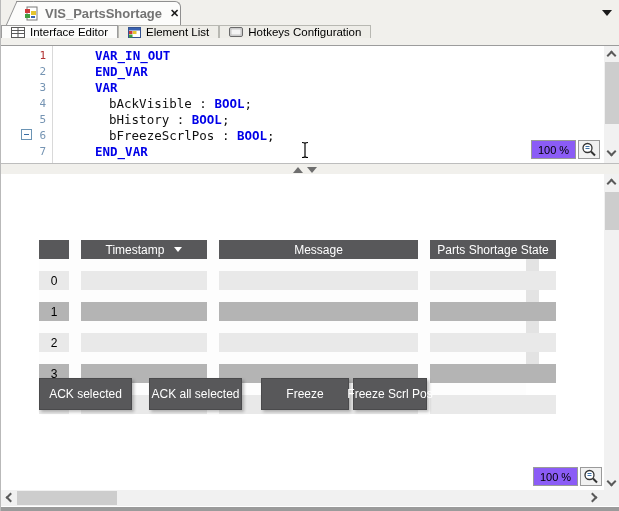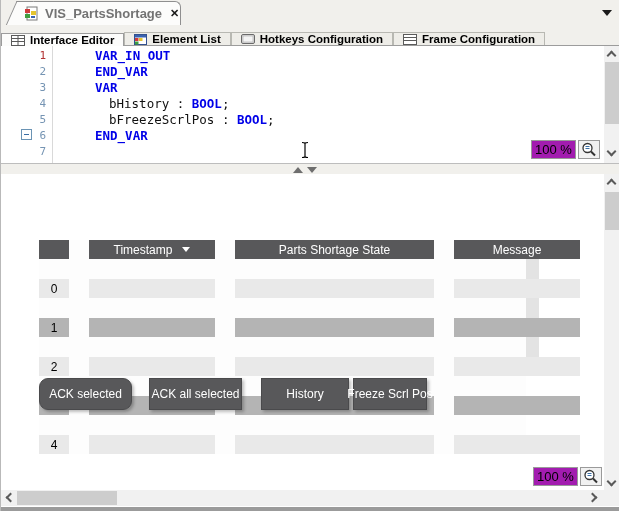--- a/index.html
+++ b/index.html
@@ -26,21 +26,21 @@
   .doc-close { font-size:11px; font-weight:bold; color:#1a1a1a; cursor:pointer; position:relative; padding:0 2px; }
   .viz-doc-icon { position:relative; width:15px; height:15px; }
   .tabbar-dropdown {
     position:absolute; right:8px; top:10px; width:0; height:0;
     border-left:5px solid transparent; border-right:5px solid transparent; border-top:6px solid #1a1a1a;
   }
 
   
   .subtab-bar {
     position:absolute; left:0; top:25px; width:619px; height:21px;
-    background:#f1f0ec; border-bottom:1px solid #9c9c9c; display:flex; align-items:flex-end;font-weight:bold;
+    background:#f1f0ec; border-bottom:1px solid #9c9c9c; display:flex; align-items:flex-start;
   }
   .subtab {
     display:flex; align-items:center; gap:5px; padding:0 9px; font-size:11.5px; color:#000;
     background:#eeede8; border:1px solid #b8b8b2; border-bottom:none; white-space:nowrap;
   }
   .subtab.active { background:#fcfcfb; border:1px solid #9c9c9c; border-bottom:none; margin-bottom:-1px; }
 
   
   .code-pane { position:absolute; left:0; top:46px; width:603px; height:117px; background:#fff; overflow:hidden; }
   .fold-box {
@@ -57,22 +57,22 @@
   .gutter-sep { position:absolute; left:51px; top:0; width:1px; height:117px; background:#d9d9d9; }
   .code-lines { position:absolute; left:72px; top:2px;margin-left:22px; }
   .code-line {
     height:16px; line-height:16px; white-space:pre;
     font-family:"DejaVu Sans Mono", monospace; font-size:12.5px; color:#101010;
   }
   .code-line.indented { padding-left:14px; }
   .kw { color:#0000e8; font-weight:bold; }
 
   .zoom-box {
-    position:absolute; width:45px; height:19px; border:1px solid #9a9a9a; background:#a21caf;
-    font-size:13px; color:#000; display:flex; align-items:center; justify-content:center;
+    position:absolute; width:45px; height:19px; border:1px solid #9a9a9a; background:#8b5cf6;
+    font-size:11px; color:#000; display:flex; align-items:center; justify-content:center;
   }
   .mag-btn {
     position:absolute; width:22px; height:19px; border:1px solid #9a9a9a; background:#f1f1f1;
     display:flex; align-items:center; justify-content:center; cursor:pointer;
   }
   .zoom-box.top { left:530px; top:94px; }
   .mag-btn.top  { left:577px; top:94px; }
 
   .ibeam { position:absolute; left:298px; top:95px; width:12px; height:18px; pointer-events:none; }
 
@@ -103,42 +103,42 @@
     border-left:5px solid transparent; border-right:5px solid transparent; border-top:6px solid #6e6e6e;
   }
 
   
   .viz-pane { position:absolute; left:0; top:174px; width:603px; height:316px; background:#fff; overflow:hidden; }
 
   .alarm-table { position:absolute; left:38px; top:66px; width:500px; height:132px; background:#e3e3e3; }
   .alarm-grid {
     position:absolute; left:0; top:0; width:487px;
     display:grid; grid-template-columns:30px 126px 199px 126px;
-    grid-auto-rows:19px; gap:20px; background:#fdfdfd;
+    grid-auto-rows:19px; gap:12px; background:#fdfdfd;
   }
   .hcell {
     background:#58585a; color:#fff; font-size:12px;
     display:flex; align-items:center; justify-content:center; white-space:nowrap; cursor:pointer;
   }
   .sort-arrow {
     display:inline-block; margin-left:10px; width:0; height:0;
     border-left:4px solid transparent; border-right:4px solid transparent; border-top:5px solid #fff;
   }
   .ncell { color:#000; font-size:12px; display:flex; align-items:center; justify-content:center; }
   .cell  { }
   .rl { background:#e9e9e9; }
   .rd { background:#b4b4b4; }
 
   .viz-btn {
     position:absolute; top:204px; height:32px; background:#58585a; color:#fff;
     border:1px solid #4a4a4c; font-family:"Liberation Sans", sans-serif; font-size:12px;
     display:flex; align-items:center; justify-content:center; cursor:pointer;
     box-shadow:2px 2px 3px rgba(0,0,0,0.25); white-space:nowrap;
   }
-  .btn-1 { left:38px;  width:93px;border-radius:9px; }
+  .btn-1 { left:38px;  width:93px; }
   .btn-2 { left:148px; width:93px; }
   .btn-3 { left:260px; width:88px; }
   .btn-4 { left:352px; width:74px; }
 
   .zoom-box.bottom { left:532px; top:293px; }
   .mag-btn.bottom  { left:579px; top:293px; }
 
   .bottom-border { position:absolute; left:0; top:507px; width:619px; height:4px; background:#9b9b9b; }
 </style>
 </head>
@@ -183,46 +183,39 @@
       </svg>
       <span>Element List</span>
     </div>
     <div class="subtab">
       <svg width="14" height="10" viewBox="0 0 14 10">
         <rect x="0.5" y="0.5" width="13" height="9" rx="1.5" fill="#dcdcdc" stroke="#6a6a6a"></rect>
         <rect x="2" y="2" width="10" height="6" fill="#f4f4f4" stroke="#9a9a9a" stroke-width="0.5"></rect>
       </svg>
       <span>Hotkeys Configuration</span>
     </div>
-    <div class="subtab">
-      <svg width="14" height="11" viewBox="0 0 14 11">
-        <rect x="0.5" y="0.5" width="13" height="10" fill="#fff" stroke="#5a5a5a"></rect>
-        <line x1="1" y1="3.5" x2="13" y2="3.5" stroke="#5a5a5a"></line>
-        <line x1="1" y1="6.5" x2="13" y2="6.5" stroke="#5a5a5a"></line>
-      </svg>
-      <span>Frame Configuration</span>
-    </div>
   </div>
 
   <div class="code-pane">
     <div class="fold-box"></div>
     <div class="gutter">
       <div class="gutter-line current">1</div>
       <div class="gutter-line">2</div>
       <div class="gutter-line">3</div>
       <div class="gutter-line">4</div>
       <div class="gutter-line">5</div>
       <div class="gutter-line">6</div>
       <div class="gutter-line">7</div>
     </div>
     <div class="gutter-sep"></div>
     <div class="code-lines">
       <div class="code-line"><span class="kw">VAR_IN_OUT</span></div>
       <div class="code-line"><span class="kw">END_VAR</span></div>
       <div class="code-line"><span class="kw">VAR</span></div>
+      <div class="code-line indented"><span>bAckVisible</span><span> : </span><span class="kw">BOOL</span><span>;</span></div>
       <div class="code-line indented"><span>bHistory</span><span> : </span><span class="kw">BOOL</span><span>;</span></div>
       <div class="code-line indented"><span>bFreezeScrlPos</span><span> : </span><span class="kw">BOOL</span><span>;</span></div>
       <div class="code-line"><span class="kw">END_VAR</span></div>
     </div>
     <div class="zoom-box top">100 %</div>
     <div class="mag-btn top">
       <svg width="16" height="15" viewBox="0 0 16 15">
         <circle cx="6.5" cy="6" r="4.5" fill="#fff" stroke="#333" stroke-width="1.3"></circle>
         <line x1="4.5" y1="4.5" x2="8.5" y2="4.5" stroke="#3a6ea5" stroke-width="1"></line>
         <line x1="4.5" y1="6.5" x2="8.5" y2="6.5" stroke="#3a6ea5" stroke-width="1"></line>
@@ -249,22 +242,22 @@
 
   <div class="viz-pane">
 
     <div class="alarm-table">
       <div class="alarm-grid">
         <div class="hcell"></div>
         <div class="hcell">
             <span>Timestamp</span>
             <span class="sort-arrow"></span>
           </div>
+        <div class="hcell">Message</div>
         <div class="hcell">Parts Shortage State</div>
-        <div class="hcell">Message</div>
 
         <div class="ncell rl">0</div>
         <div class="cell rl"></div>
         <div class="cell rl"></div>
         <div class="cell rl"></div>
 
         <div class="ncell rd">1</div>
         <div class="cell rd"></div>
         <div class="cell rd"></div>
         <div class="cell rd"></div>
@@ -281,21 +274,21 @@
 
         <div class="ncell rl">4</div>
         <div class="cell rl"></div>
         <div class="cell rl"></div>
         <div class="cell rl"></div>
       </div>
     </div>
 
     <div class="viz-btn btn-1">ACK selected</div>
     <div class="viz-btn btn-2">ACK all selected</div>
-    <div class="viz-btn btn-3">History</div>
+    <div class="viz-btn btn-3">Freeze</div>
     <div class="viz-btn btn-4">Freeze Scrl Pos</div>
 
     <div class="zoom-box bottom">100 %</div>
     <div class="mag-btn bottom">
       <svg width="16" height="15" viewBox="0 0 16 15">
         <circle cx="6.5" cy="6" r="4.5" fill="#fff" stroke="#333" stroke-width="1.3"></circle>
         <line x1="4.5" y1="4.5" x2="8.5" y2="4.5" stroke="#3a6ea5" stroke-width="1"></line>
         <line x1="4.5" y1="6.5" x2="8.5" y2="6.5" stroke="#3a6ea5" stroke-width="1"></line>
         <line x1="10" y1="9.5" x2="14" y2="13.5" stroke="#333" stroke-width="2"></line>
       </svg>

